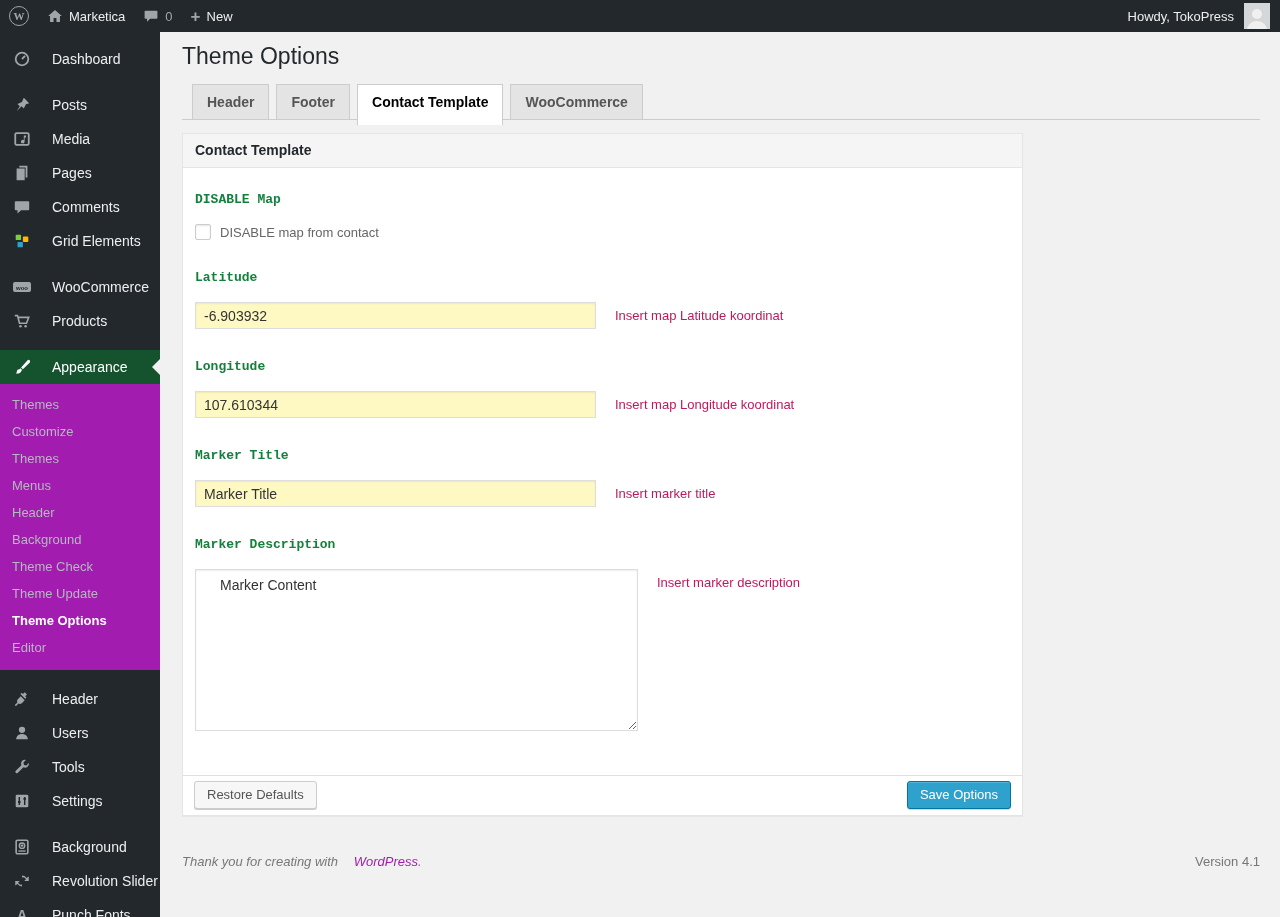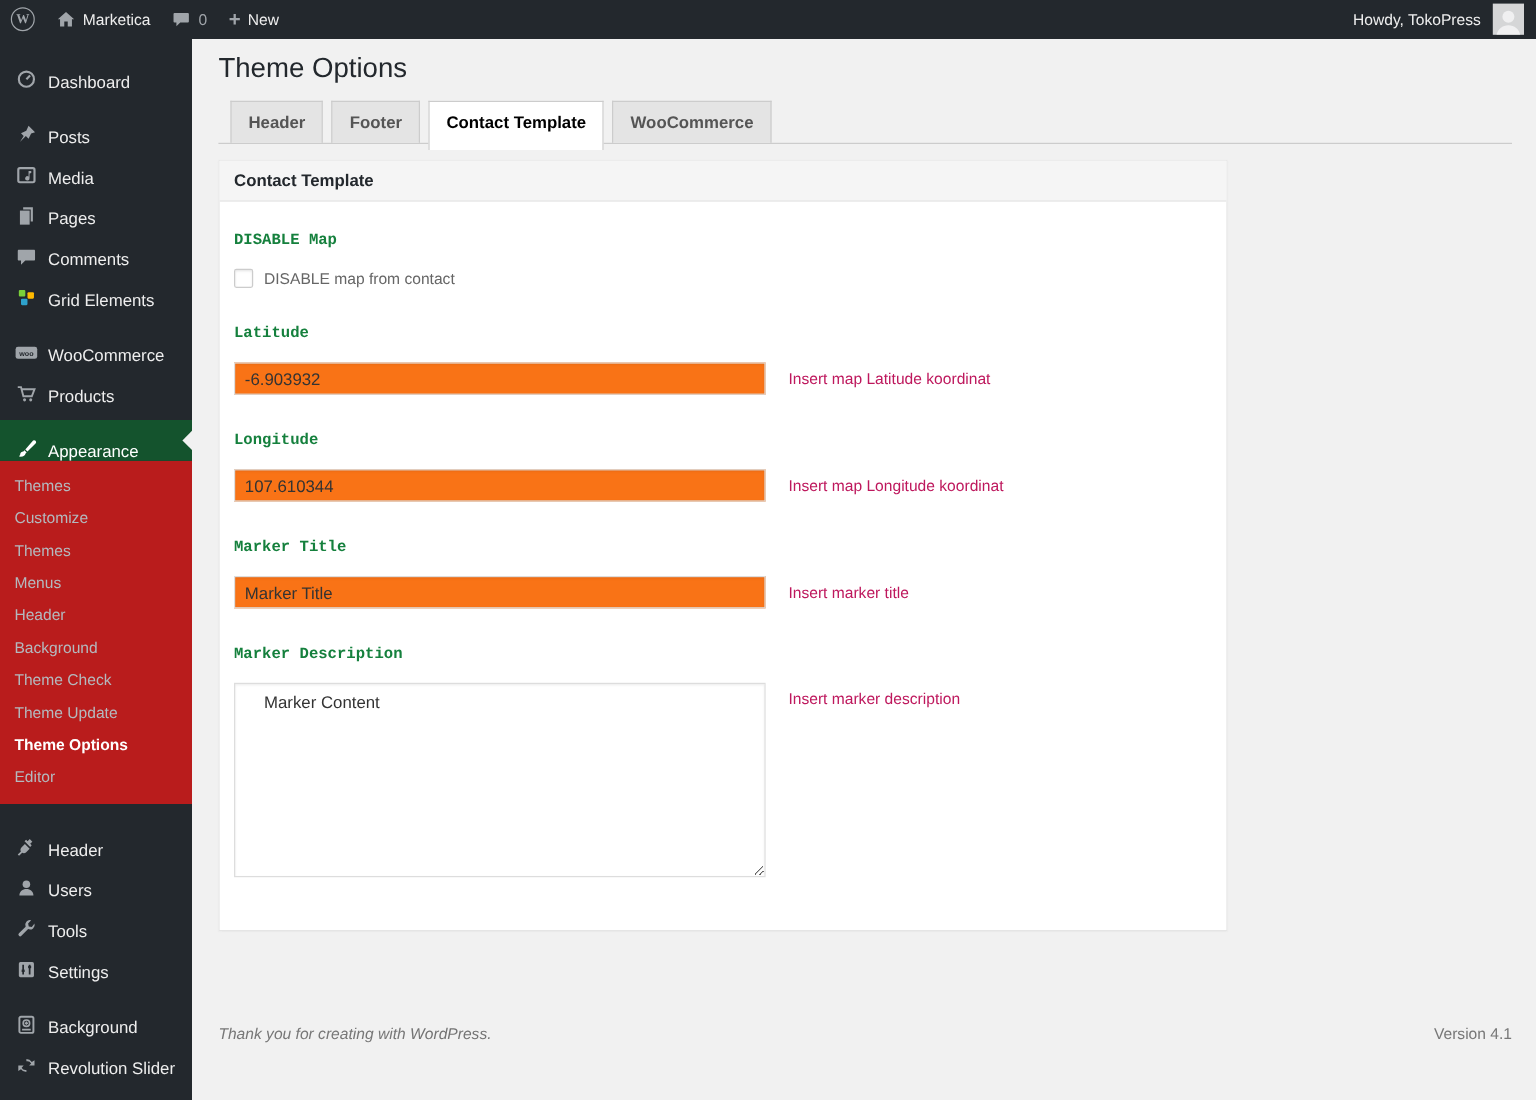--- a/index.html
+++ b/index.html
@@ -36,35 +36,35 @@
     width:26px; height:26px; background:#d5d6d7; margin:0 10px 0 2px;
     display:inline-flex; align-items:flex-end; justify-content:center; overflow:hidden;
   }
 
   
   .sidebar {
     position:fixed; top:32px; left:0; bottom:0; width:160px;
     background:#23282d; z-index:50; padding-top:10px;
   }
   .menu-item {
-    display:flex; align-items:flex-end; height:34px; padding-left:12px;
-    color:#eee; font-size:14px; cursor:pointer; position:relative;
+    display:flex; align-items:center; height:34px; padding-left:12px;
+    color:#eee; font-size:14px; cursor:pointer; position:relative;gap:12px;
   }
   .menu-item .mi-icon {
     width:20px; height:20px; margin-right:8px; color:#a0a5aa;
     display:inline-flex; align-items:center; justify-content:center; flex:0 0 20px;
   }
   .menu-item.active { background:#14532d; color:#fff; }
   .menu-item.active .mi-icon { color:#fff; }
   .menu-item.active::after {
     content:""; position:absolute; right:0; top:50%; margin-top:-8px;
     border:8px solid transparent; border-right-color:#f1f1f1;
   }
   .menu-gap { height:12px; }
-  .submenu { background:#b91c1c; padding:7px 0 9px; }
+  .submenu { background:#a21caf; padding:7px 0 9px; }
   .submenu-item {
     display:block; padding:6px 12px; color:#b4b9be; font-size:13px;
     line-height:15px; cursor:pointer;
   }
   .submenu-item.current { color:#fff; font-weight:bold; }
   .letter-icon { font-size:14px; font-weight:bold; color:#a0a5aa; }
 
   
   .content { margin-left:160px; padding:32px 20px 0 22px; min-height:885px; display:flex; flex-direction:column; }
   .page-title {
@@ -93,21 +93,21 @@
   .panel-header {
     background:#f5f5f5; border-bottom:1px solid #e5e5e5;
     padding:8px 12px; font-size:14px; font-weight:bold; color:#23282d; line-height:17px;
   }
   .panel-body { padding:24px 12px 44px; }
 
   .field { margin-bottom:30px; }
   .field-label { font-size:13px; font-weight:bold; color:#15803d; margin-bottom:17px;font-family:Liberation Mono, monospace; }
   .field-row { display:flex; align-items:flex-start; }
   .text-input {
-    width:443px; height:27px; border:1px solid #ddd; background:#f97316;
+    width:401px; height:27px; border:1px solid #ddd; background:#fef9c3;
     box-shadow:inset 0 1px 2px rgba(0,0,0,.07); padding:3px 8px;
     font-size:14px; color:#333; font-family:"Liberation Sans", sans-serif; outline:none;
   }
   .textarea-input {
     width:443px; height:162px; border:1px solid #ddd; background:#fff;
     box-shadow:inset 0 1px 2px rgba(0,0,0,.07); padding:6px 24px;
     font-size:14px; color:#333; font-family:"Liberation Sans", sans-serif;
     resize:vertical; outline:none; line-height:18px;
   }
   .hint { color:#be185d; font-size:13px; margin-left:19px; padding-top:6px; }
@@ -134,21 +134,21 @@
   .btn-primary {
     background:#2ea2cc; border:1px solid #0074a2; color:#fff;
     box-shadow:inset 0 1px 0 rgba(120,200,230,.5), 0 1px 0 rgba(0,0,0,.15);
   }
 
   .wp-footer {
     margin-top:auto; display:flex; justify-content:space-between; align-items:flex-end;
     padding:20px 0 16px; font-size:13px; color:#777;
   }
   .thanks { font-style:italic; }
-  .thanks a { color:#737373; font-style:italic; }
+  .thanks a { color:#a21caf; font-style:italic;margin-left:12px; }
 </style>
 </head>
 <body>
 
 <div class="adminbar">
   <div class="ab-left">
     <div class="ab-item">
       <span class="wp-logo-circle">W</span>
     </div>
     <div class="ab-item">
@@ -416,20 +416,24 @@
       <div class="field" style="margin-bottom:0;">
         <div class="field-label">Marker Description</div>
         <div class="field-row">
           <textarea class="textarea-input" style="">Marker Content</textarea>
           <span class="hint">Insert marker description</span>
         </div>
       </div>
 
     </div>
 
+    <div class="panel-footer">
+      <button class="btn btn-secondary">Restore Defaults</button>
+      <button class="btn btn-primary">Save Options</button>
+    </div>
   </div>
 
   <div class="wp-footer">
     <span class="thanks"><span>Thank you for creating with </span><a href="#">WordPress</a><span>.</span></span>
     <span>Version 4.1</span>
   </div>
 
 </div>
 
 </body></html>

